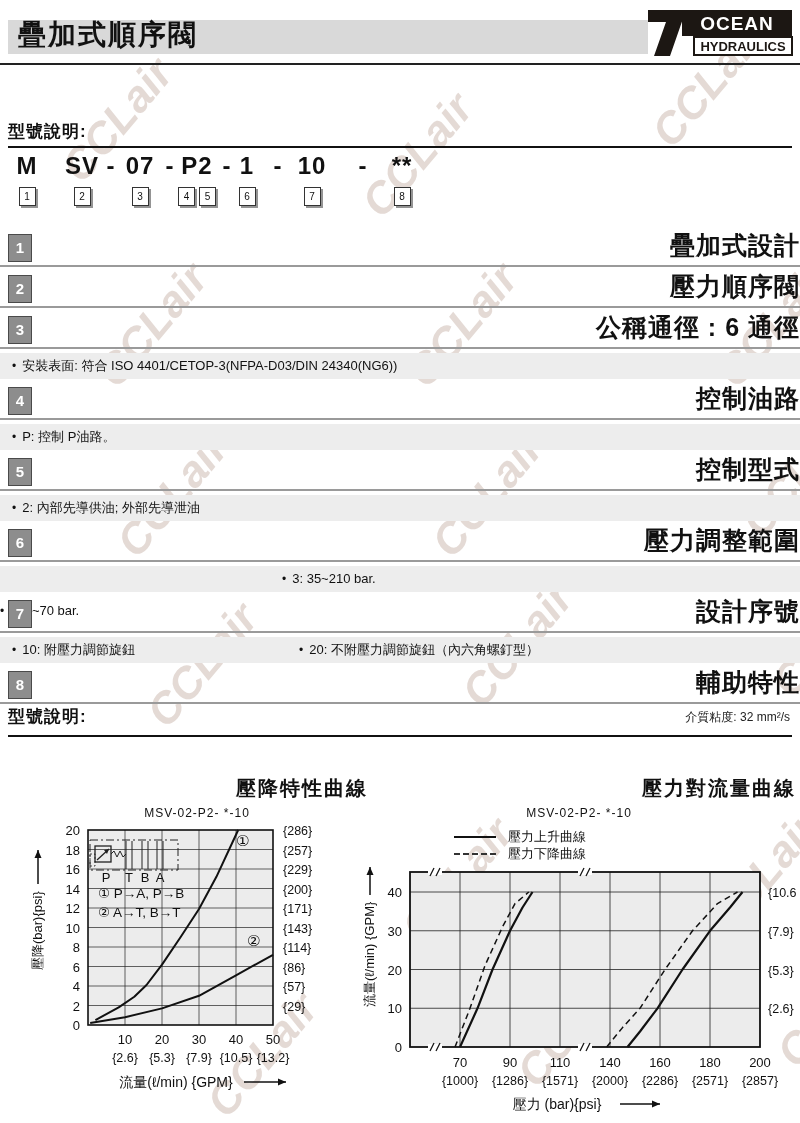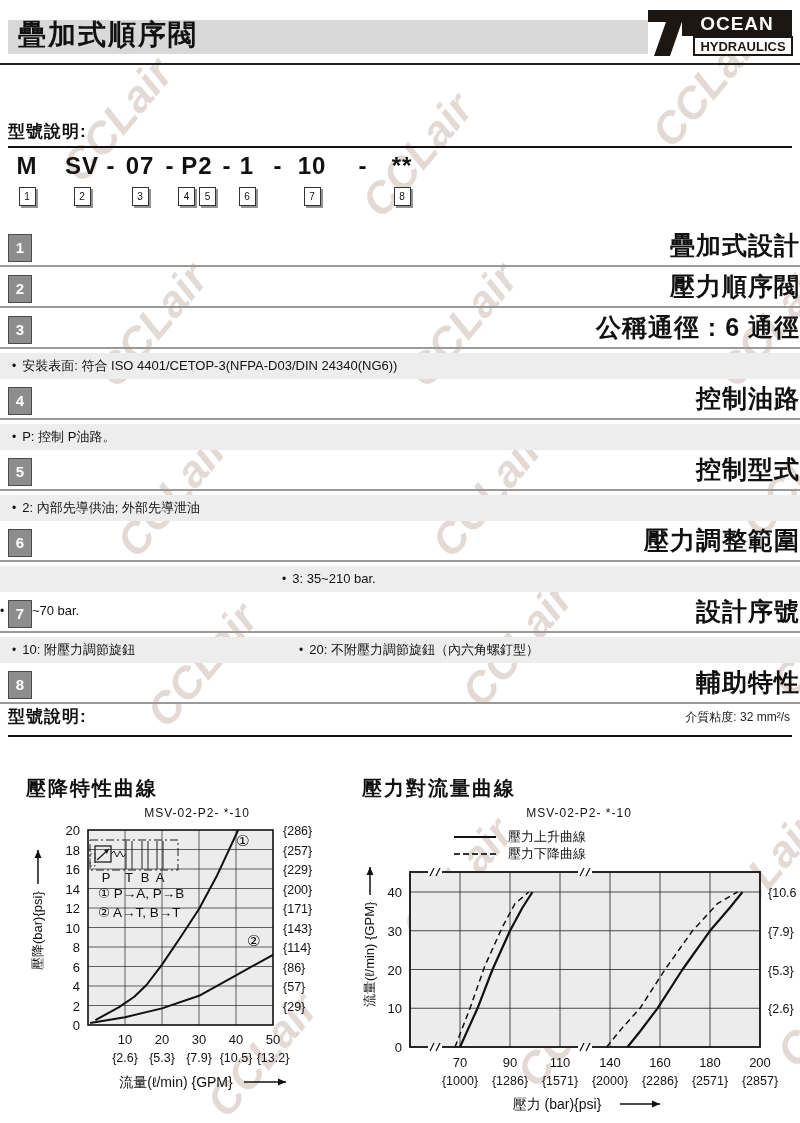--- a/index.html
+++ b/index.html
@@ -44,21 +44,21 @@
   .note-item{position:absolute;top:0;line-height:26px;white-space:nowrap;}
   .note-item:before{content:"\2022";margin-right:6px;font-size:12px;}
 
   
   .lbl-spec{position:absolute;left:8px;top:705px;font-size:17px;font-weight:bold;letter-spacing:1px;}
   .spec-visc{position:absolute;right:10px;top:709px;font-size:12px;color:#222;}
   .hr3{position:absolute;left:8px;top:735px;width:784px;border-top:2px solid #111;}
 
   
   .chart{position:absolute;z-index:1;}
-  .chart-title{text-align:left;font-size:20px;font-weight:bold;letter-spacing:2px;}
+  .chart-title{text-align:right;font-size:20px;font-weight:bold;letter-spacing:2px;}
   .chart-subtitle{text-align:center;font-size:12px;margin-top:4px;letter-spacing:1px;}
   .legend{margin:8px 0 0 92px;}
   .legend-row{display:flex;align-items:center;height:17px;font-size:13px;}
   .legend-sample{width:42px;margin-right:12px;border-top:2px solid #111;}
   .legend-sample.dashed{border-top:2px dashed #333;}
   svg text{font-family:"Liberation Sans","DejaVu Sans",sans-serif;}
 </style>
 </head>
 <body>
 

